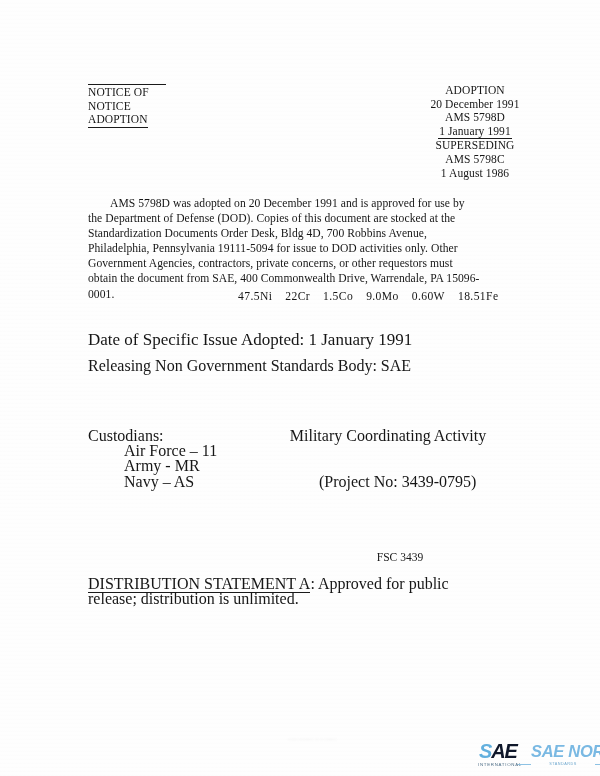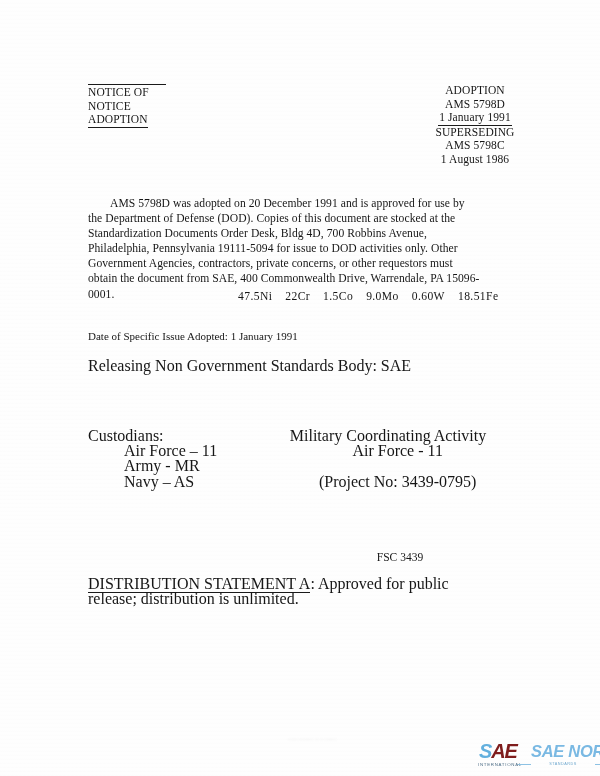--- a/index.html
+++ b/index.html
@@ -109,21 +109,21 @@
     padding-left: 150px;
     letter-spacing: .4px;
   }
   .comp span { margin-right: 13px; }
   .comp span:last-child { margin-right: 16px; }
 
   .line-date {
     position: absolute;
     left: 88px;
     top: 330px;
-    font-size: 11px;
+    font-size: 17px;
   }
   .line-body {
     position: absolute;
     left: 88px;
     top: 357px;
     font-size: 16px;
   }
 
   
   .cust {
@@ -198,21 +198,21 @@
     font-weight: 700;
     font-style: italic;
     font-size: 20px;
     line-height: 20px;
     letter-spacing: -1.2px;
     color: #63b0de;
     position: absolute;
     left: 1px;
     top: 1px;
   }
-  .logo-mark .sae-text .a-dark { color: #7f1d1d; }
+  .logo-mark .sae-text .a-dark { color: #0f172a; }
   .logo-mark .intl {
     position: absolute;
     left: 0;
     top: 22px;
     font-family: "Liberation Sans", sans-serif;
     font-size: 4.4px;
     letter-spacing: .7px;
     color: #4d6d86;
     white-space: nowrap;
   }
@@ -266,20 +266,21 @@
 
     <div class="hdr-left">
       <div class="rule-top"></div>
       <div>NOTICE OF</div>
       <div>NOTICE</div>
       <div><span class="ul">ADOPTION</span></div>
     </div>
 
     <div class="hdr-right">
       <div>ADOPTION</div>
+      <div>20 December 1991</div>
       <div>AMS 5798D</div>
       <div><span class="ul">1 January 1991</span></div>
       <div>SUPERSEDING</div>
       <div>AMS 5798C</div>
       <div>1 August 1986</div>
     </div>
 
     <div class="para">AMS 5798D was adopted on 20 December 1991 and is approved for use by the Department of Defense (DOD). Copies of this document are stocked at the Standardization Documents Order Desk, Bldg 4D, 700 Robbins Avenue, Philadelphia, Pennsylvania 19111-5094 for issue to DOD activities only. Other Government Agencies, contractors, private concerns, or other requestors must obtain the document from SAE, 400 Commonwealth Drive, Warrendale, PA 15096-0001.</div>
 
     <div class="title-block">
@@ -291,21 +292,20 @@
     <div class="line-date">Date of Specific Issue Adopted: 1 January 1991</div>
     <div class="line-body">Releasing Non Government Standards Body: SAE</div>
 
     <div class="cust">
       <div class="cust-row">
         <div class="cust-col-l">Custodians:</div>
         <div class="cust-col-r">Military Coordinating Activity</div>
       </div>
       <div class="cust-row">
         <div class="cust-col-l indent">Air Force – 11</div>
-        <div class="cust-col-r">Air Force - 11</div>
       </div>
       <div class="cust-row">
         <div class="cust-col-l indent">Army - MR</div>
         <div class="cust-col-r"></div>
       </div>
       <div class="cust-row">
         <div class="cust-col-l indent">Navy – AS</div>
         <div class="cust-col-r">(Project No: 3439-0795)</div>
       </div>
     </div>

